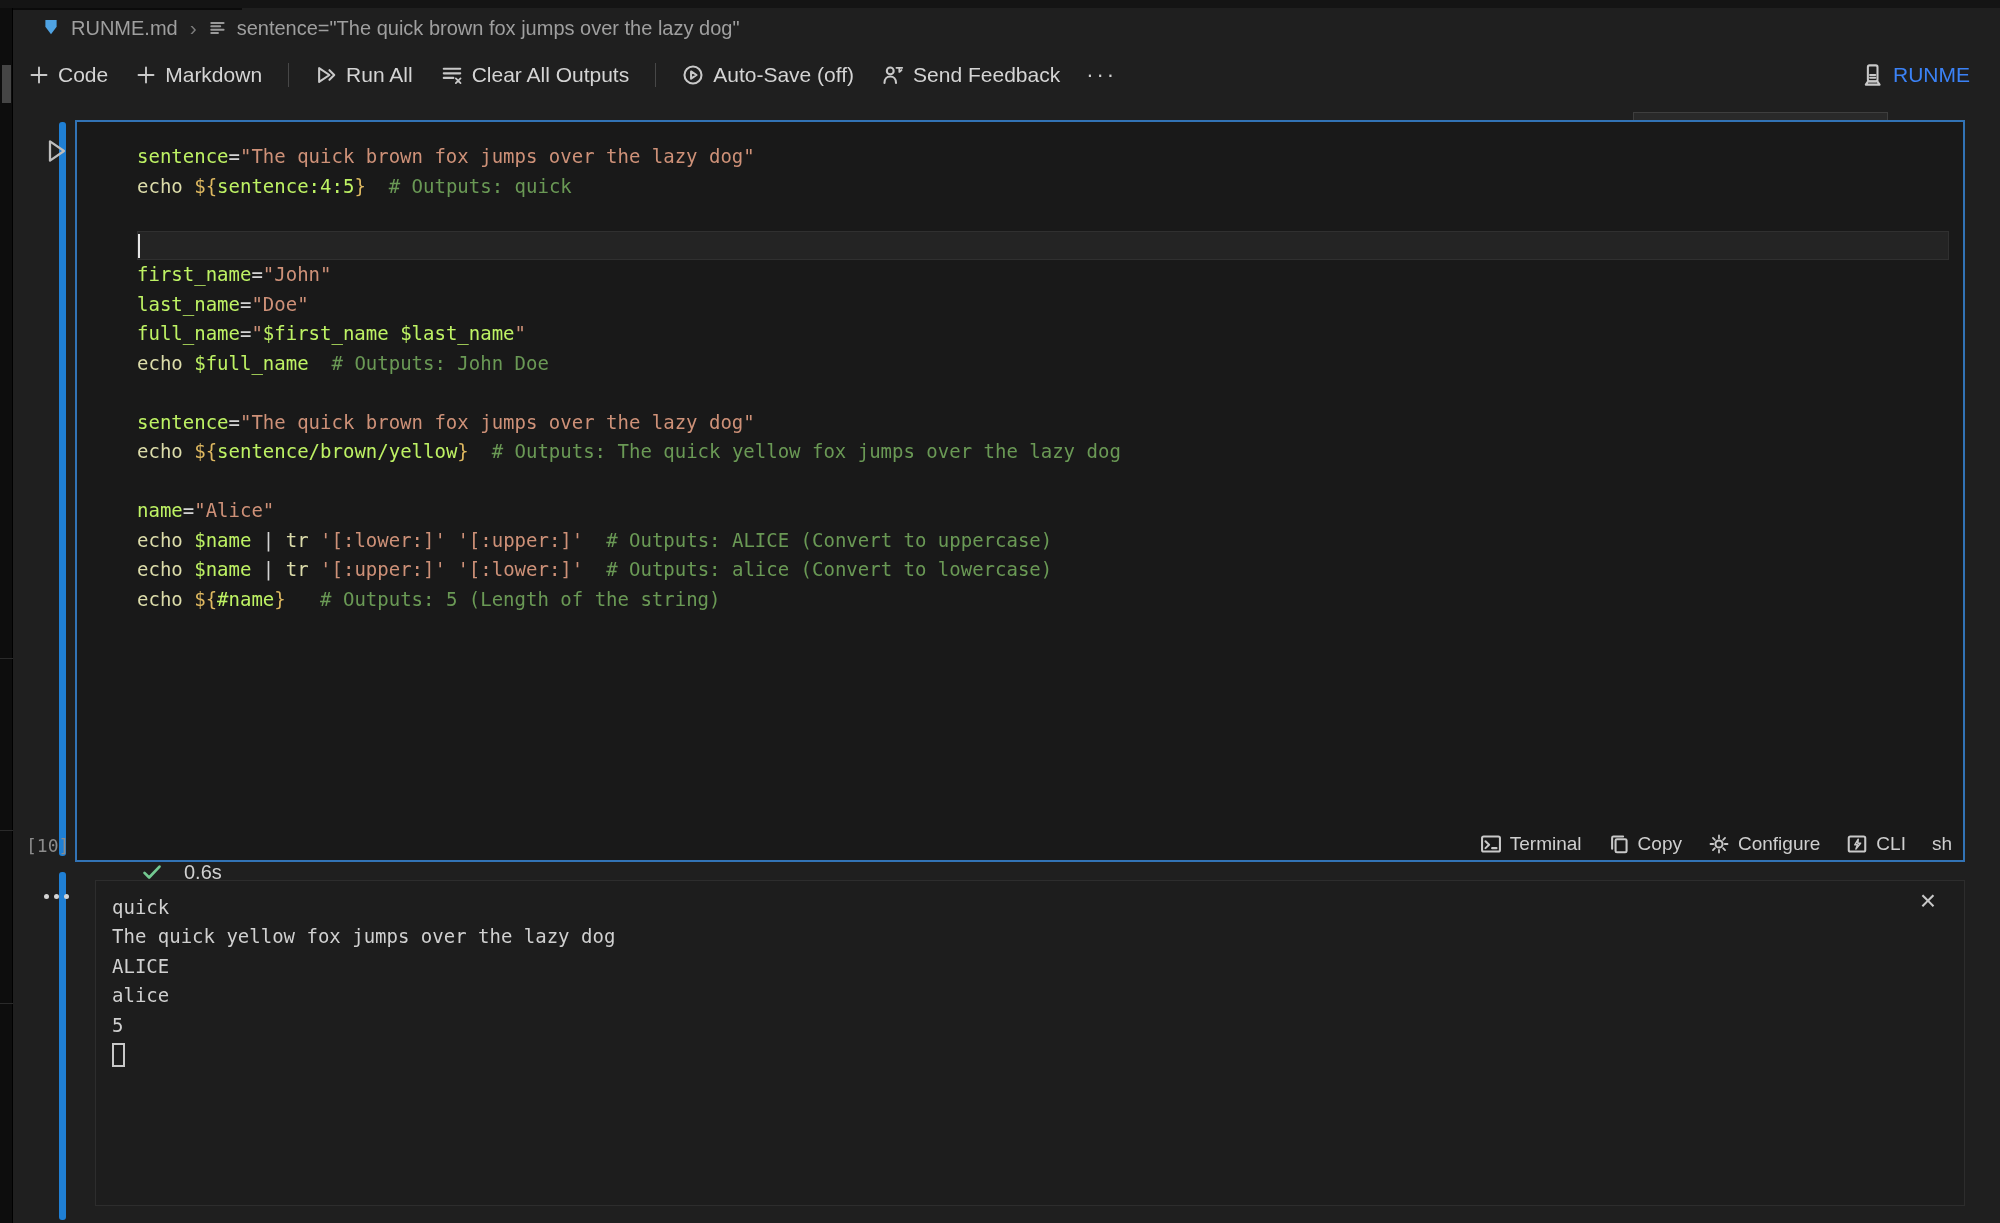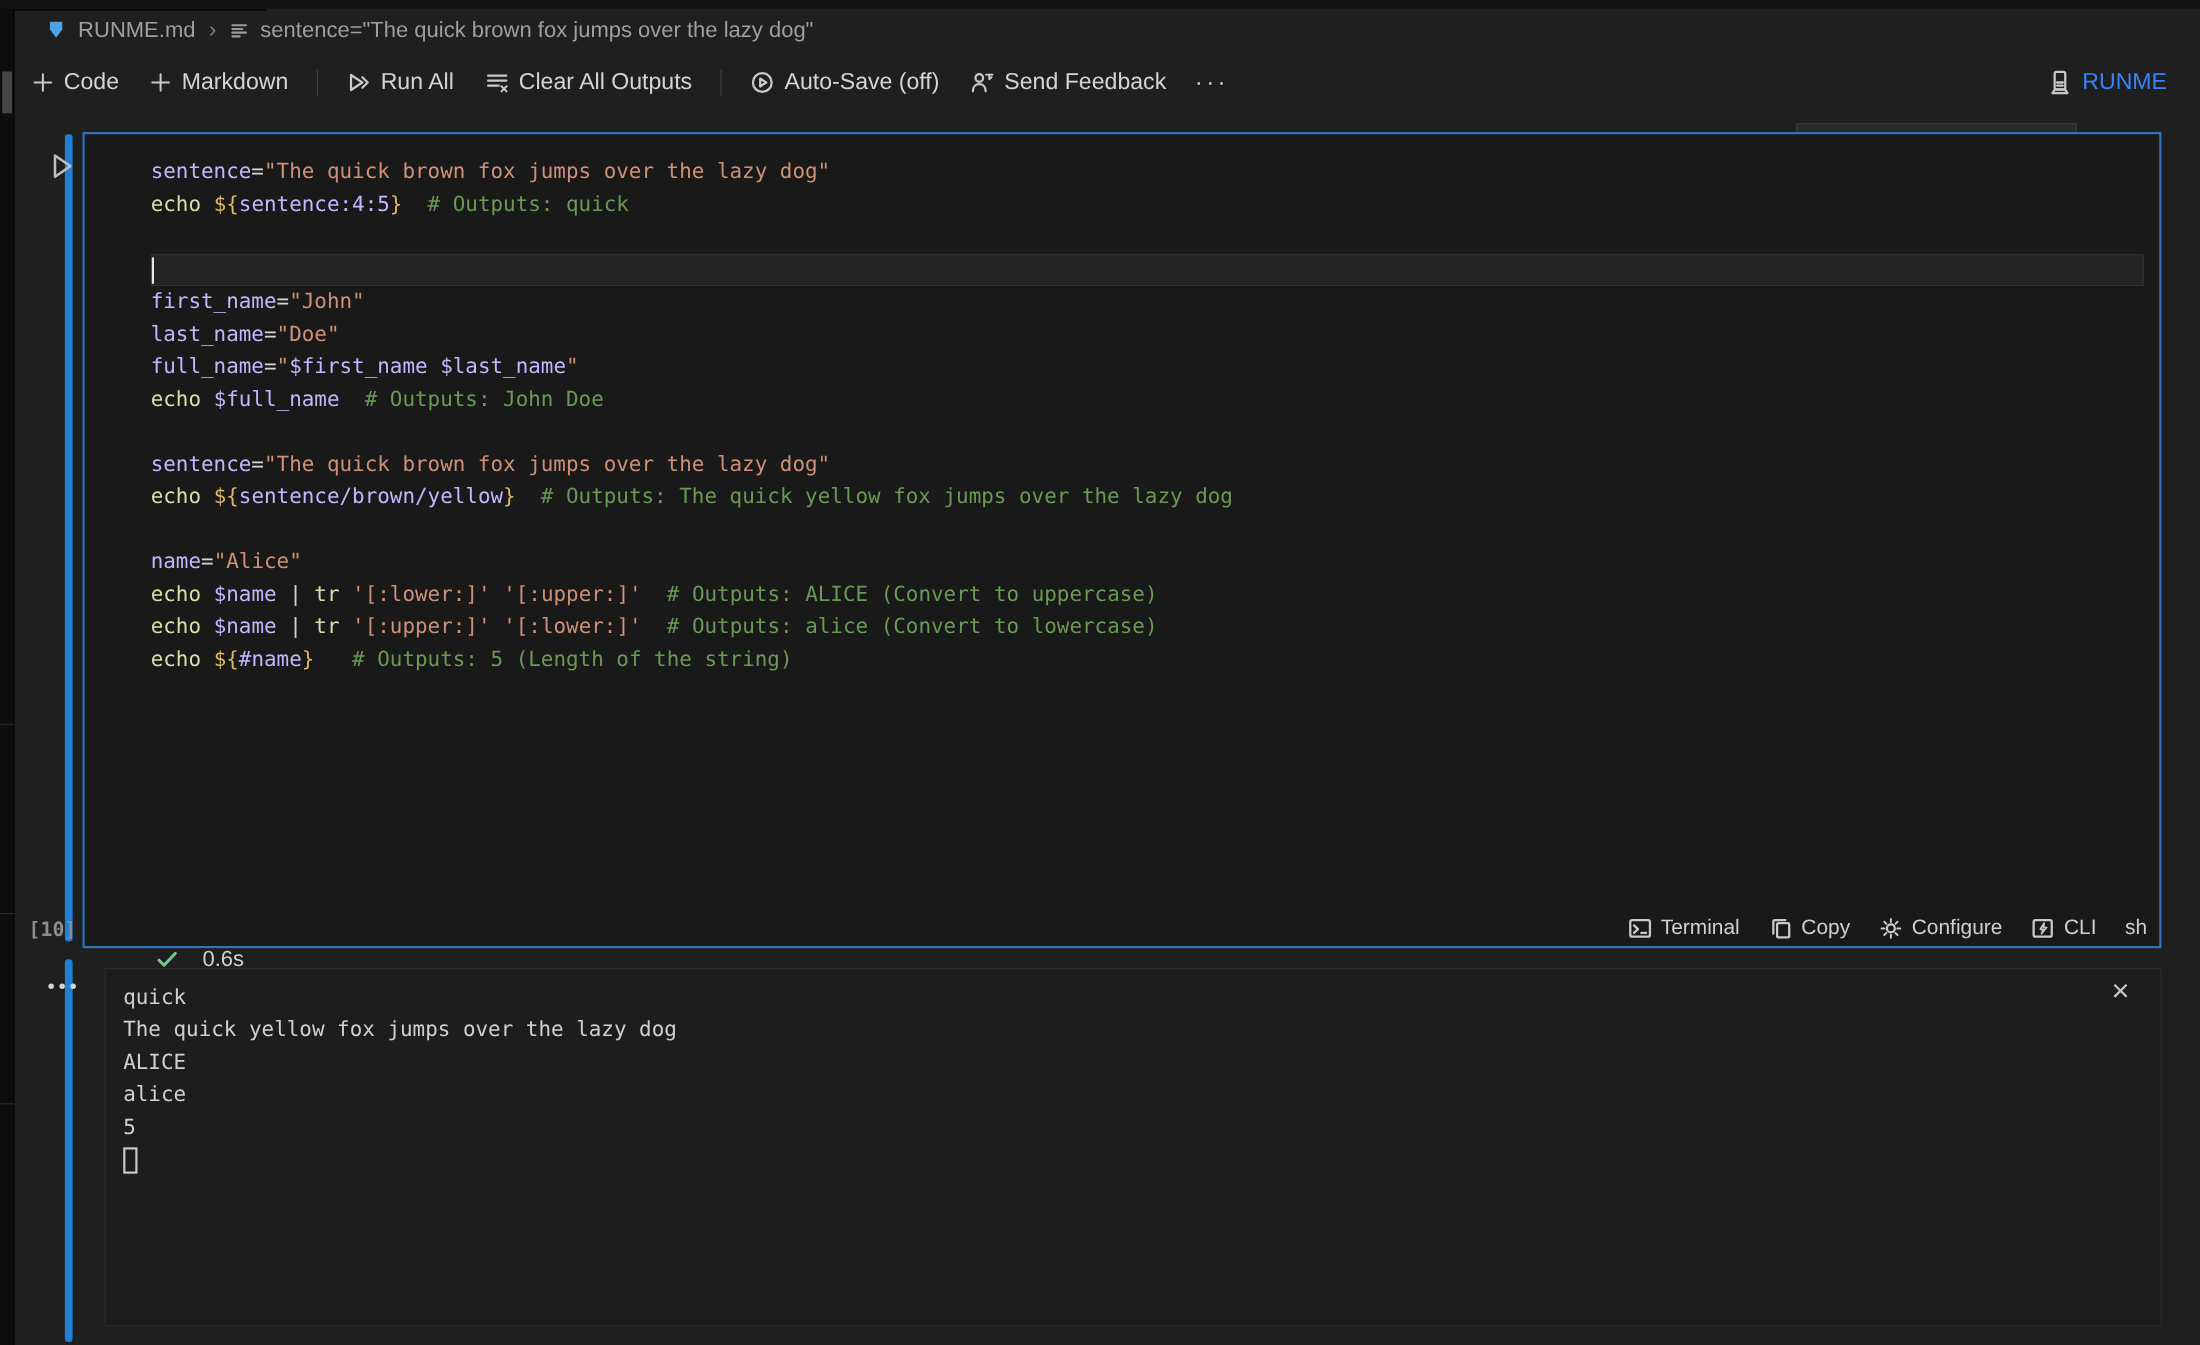--- a/index.html
+++ b/index.html
@@ -36,24 +36,24 @@
   .cell { left:75px; top:120px; width:1890px; height:742px; background:#191919; border:2px solid #3273b5; }
   .sel-bar { left:59px; width:7px; background:#1f7fd4; border-radius:3px; }
   .sel-bar.b1 { top:122px; height:734px; }
   .sel-bar.b2 { top:872px; height:348px; }
   .cell-run { left:42px; top:136px; width:30px; height:30px; display:flex; align-items:center; justify-content:center; cursor:pointer; }
 
   .code-lines { position:absolute; left:60px; right:14px; top:20px; font-family:"DejaVu Sans Mono", monospace; font-size:19px; line-height:29.5px; white-space:pre; }
   .code-line { height:29.5px; position:relative; }
   .code-line.current { background:#242424; box-shadow:inset 0 0 0 1px #303030; }
   .caret { position:absolute; left:1px; top:3px; width:2px; height:24px; background:#e6e6e6; }
-  .tok-v{color:#c4b5fd} .tok-o{color:#d4d4d4} .tok-s{color:#ce9178} .tok-f{color:#dcdcaa} .tok-g{color:#deb860} .tok-c{color:#6a9955}
-
-  
-  .exec-count { left:26px; top:835px; font-family:"DejaVu Sans Mono", monospace; font-size:18px; color:#8c8c8c;font-weight:bold; }
+  .tok-v{color:#bef264} .tok-o{color:#d4d4d4} .tok-s{color:#ce9178} .tok-f{color:#dcdcaa} .tok-g{color:#deb860} .tok-c{color:#6a9955}
+
+  
+  .exec-count { left:26px; top:835px; font-family:"DejaVu Sans Mono", monospace; font-size:18px; color:#8c8c8c; }
   .cell-status-left { left:140px; top:833px; display:flex; align-items:center; gap:20px; font-size:20px; color:#d0d0d0;margin-top:27px; }
   .cell-status-right { right:48px; top:833px; display:flex; align-items:center; gap:26px; font-size:19px; color:#cfcfcf; }
   .st-item { display:flex; align-items:center; gap:8px; cursor:pointer; white-space:nowrap; }
 
   
   .out-more { left:44px; top:894px; display:flex; gap:5px; cursor:pointer; }
   .out-more i { width:5px; height:5px; border-radius:50%; background:#d4d4d4; }
   .output-box { left:95px; top:880px; width:1870px; height:326px; border:1px solid #2d2d2d; background:#1d1d1d; }
   .output-lines { position:absolute; left:16px; top:12px; font-family:"DejaVu Sans Mono", monospace; font-size:19px; line-height:29.4px; color:#d0d0d0; white-space:pre; }
   .out-line { height:29.4px; }

